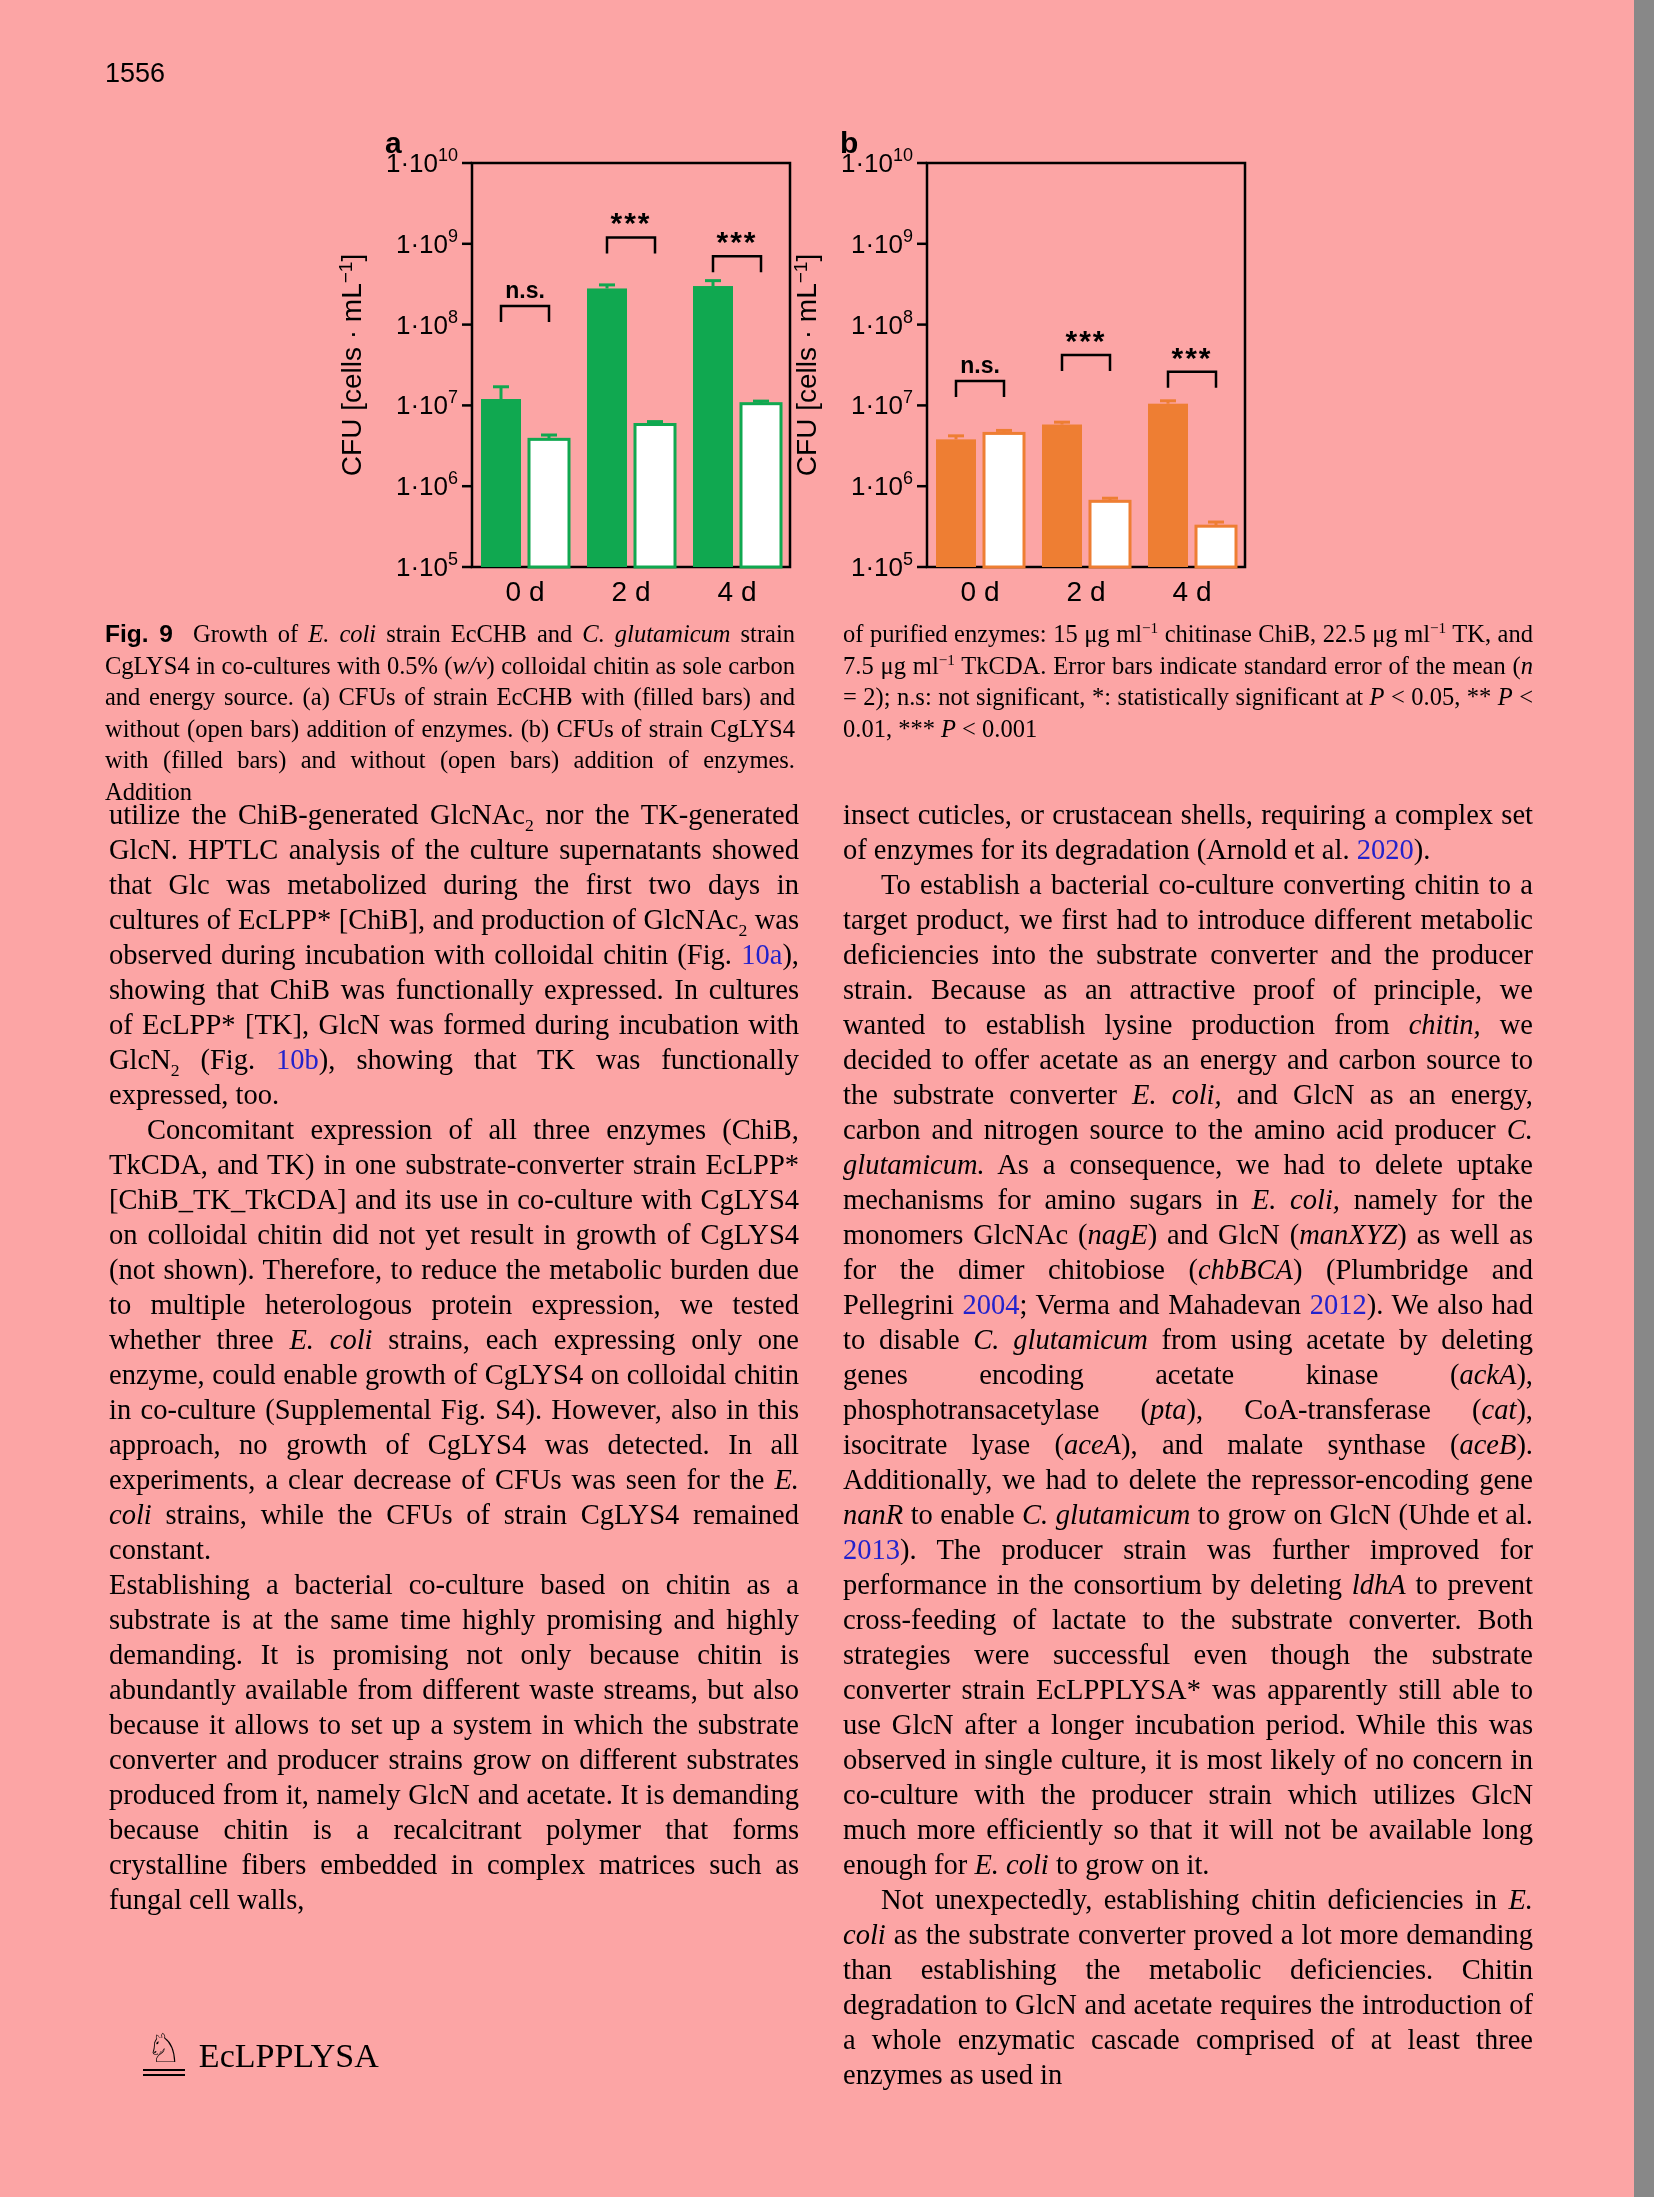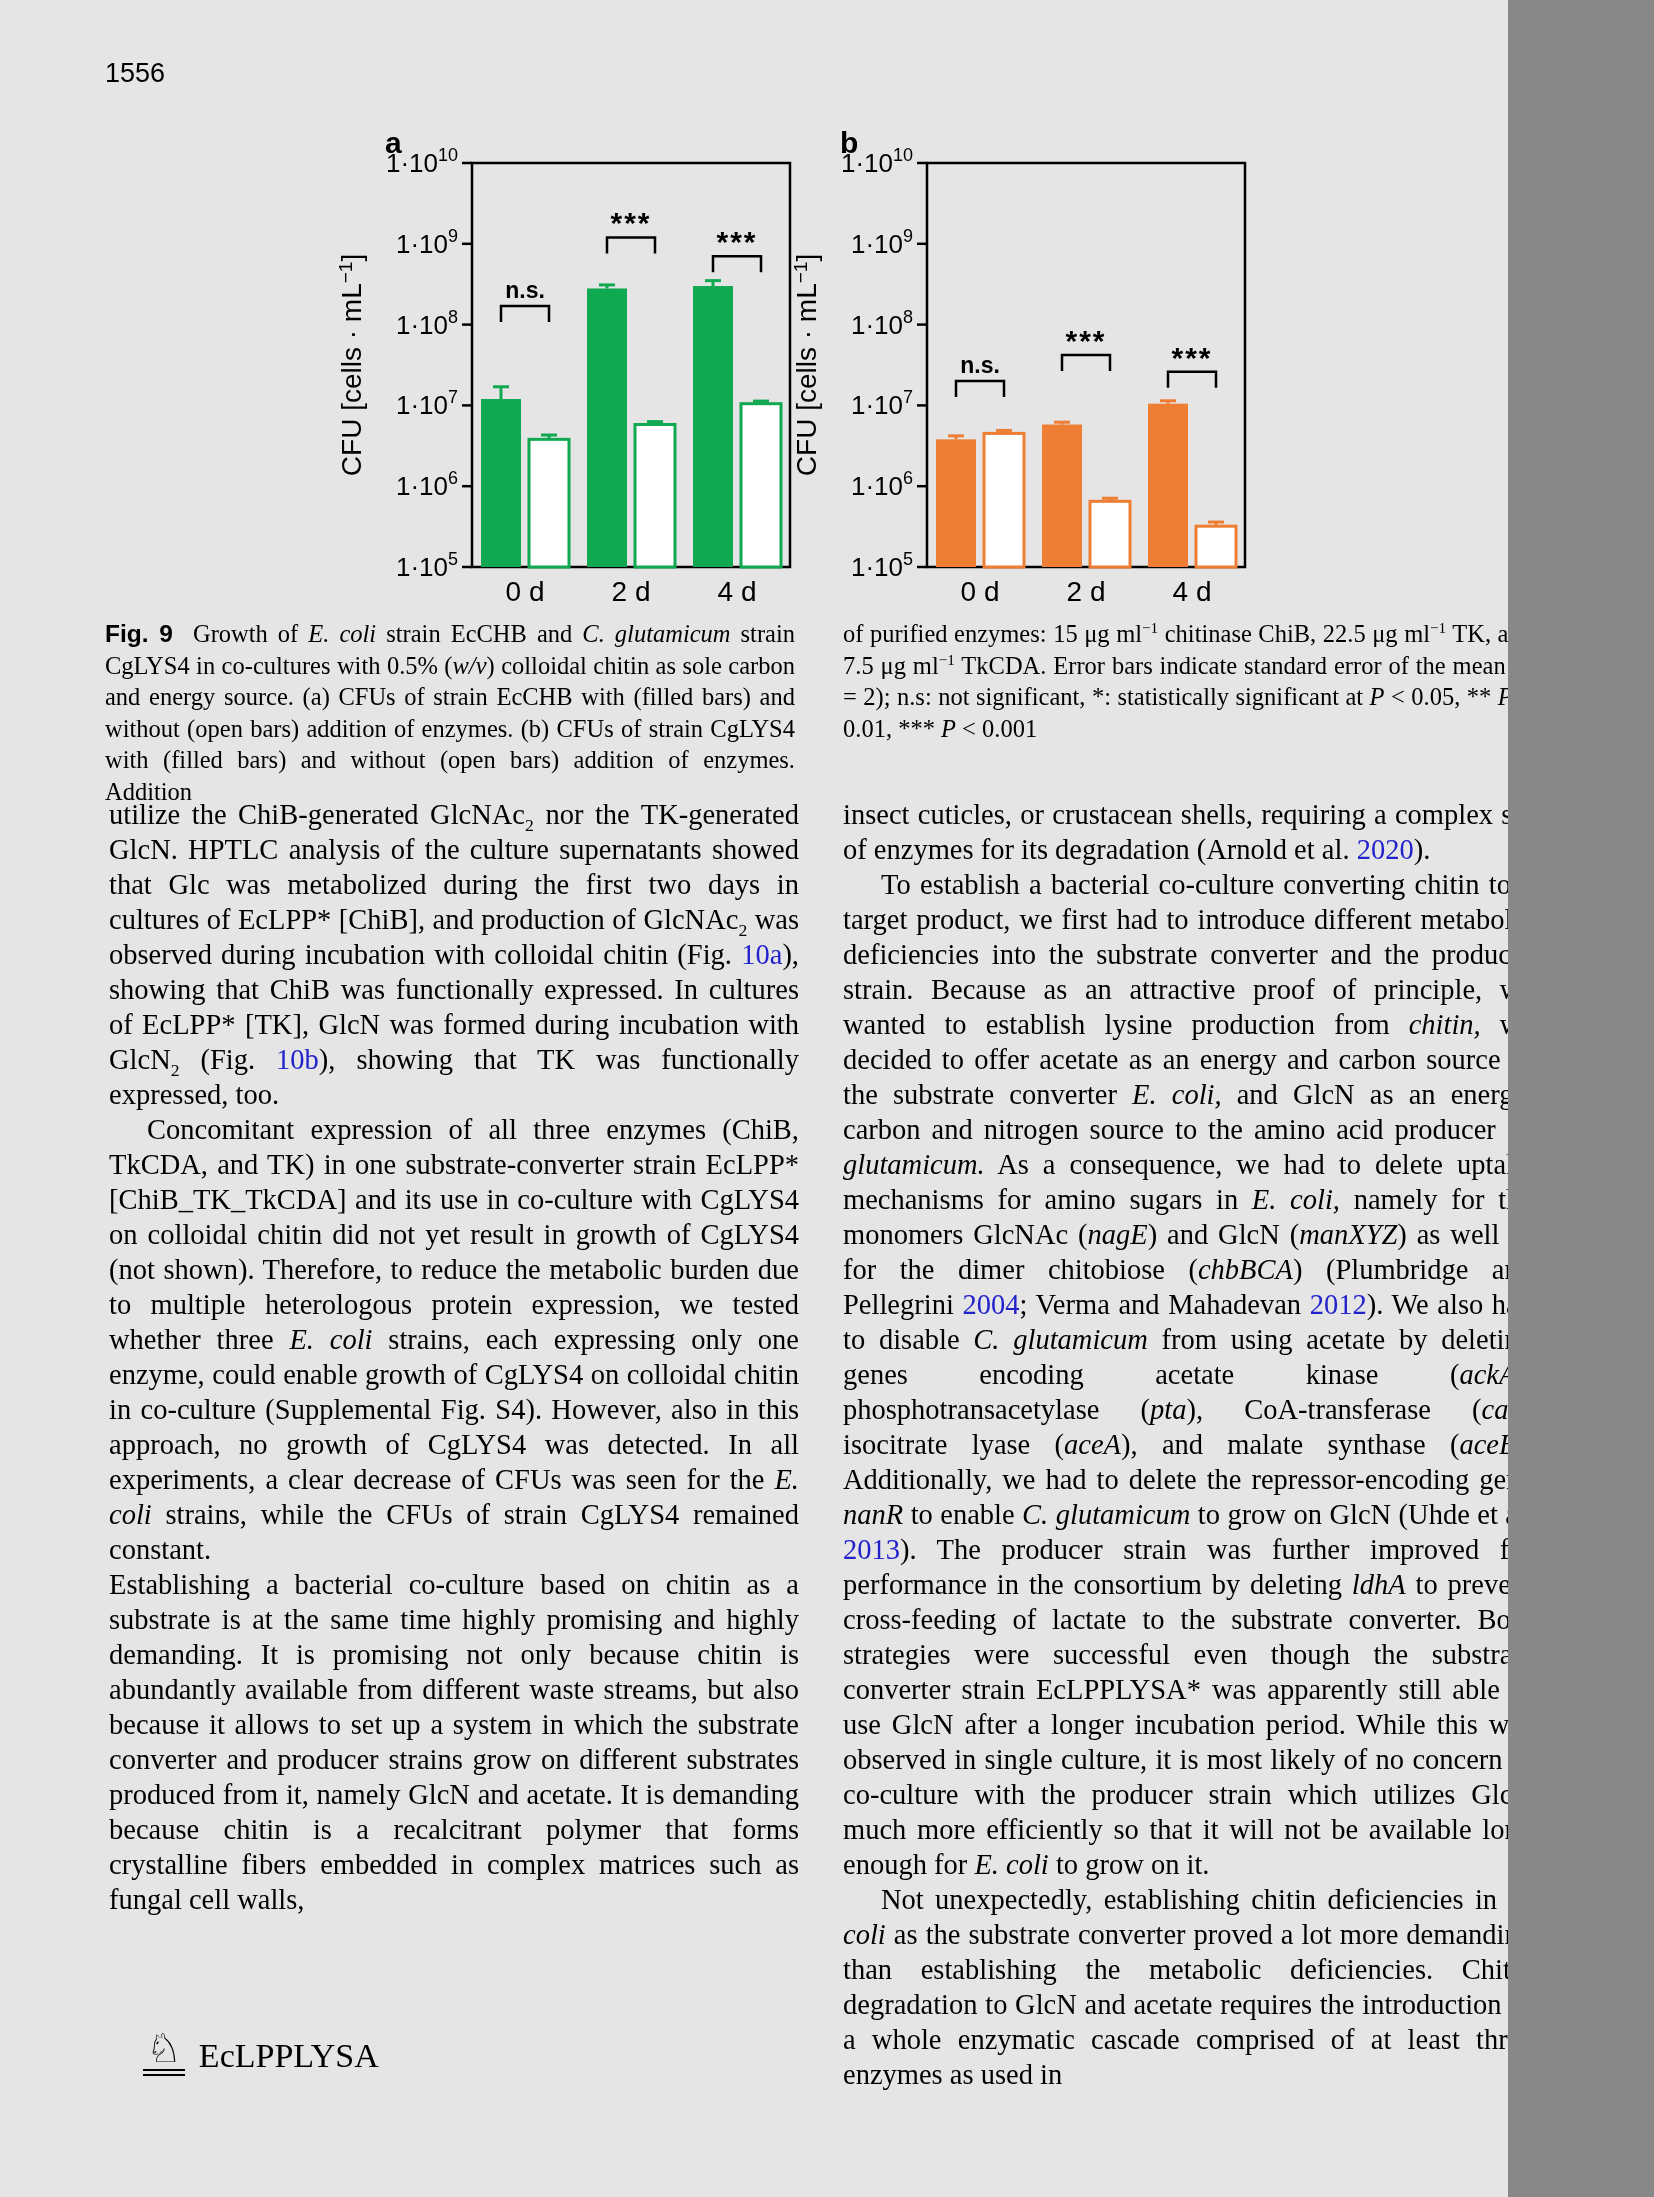--- a/index.html
+++ b/index.html
@@ -1,19 +1,19 @@
 <!DOCTYPE html>
 <html><head>
 <meta charset="utf-8">
 <style>
   html,body{margin:0;padding:0;background:#888;}
   .page{
     position:relative;
-    width:1508px;height:2197px;
-    background:#e5e5e5;
+    width:1634px;height:2197px;
+    background:#fca5a5;
     font-family:"Liberation Serif",serif;
     color:#111;
     overflow:hidden;
   }
   .header{
     position:absolute;left:105px;top:58px;width:1428px;
     display:flex;justify-content:space-between;
     font-family:"Liberation Sans",sans-serif;
     font-size:27px;color:#000;
   }

